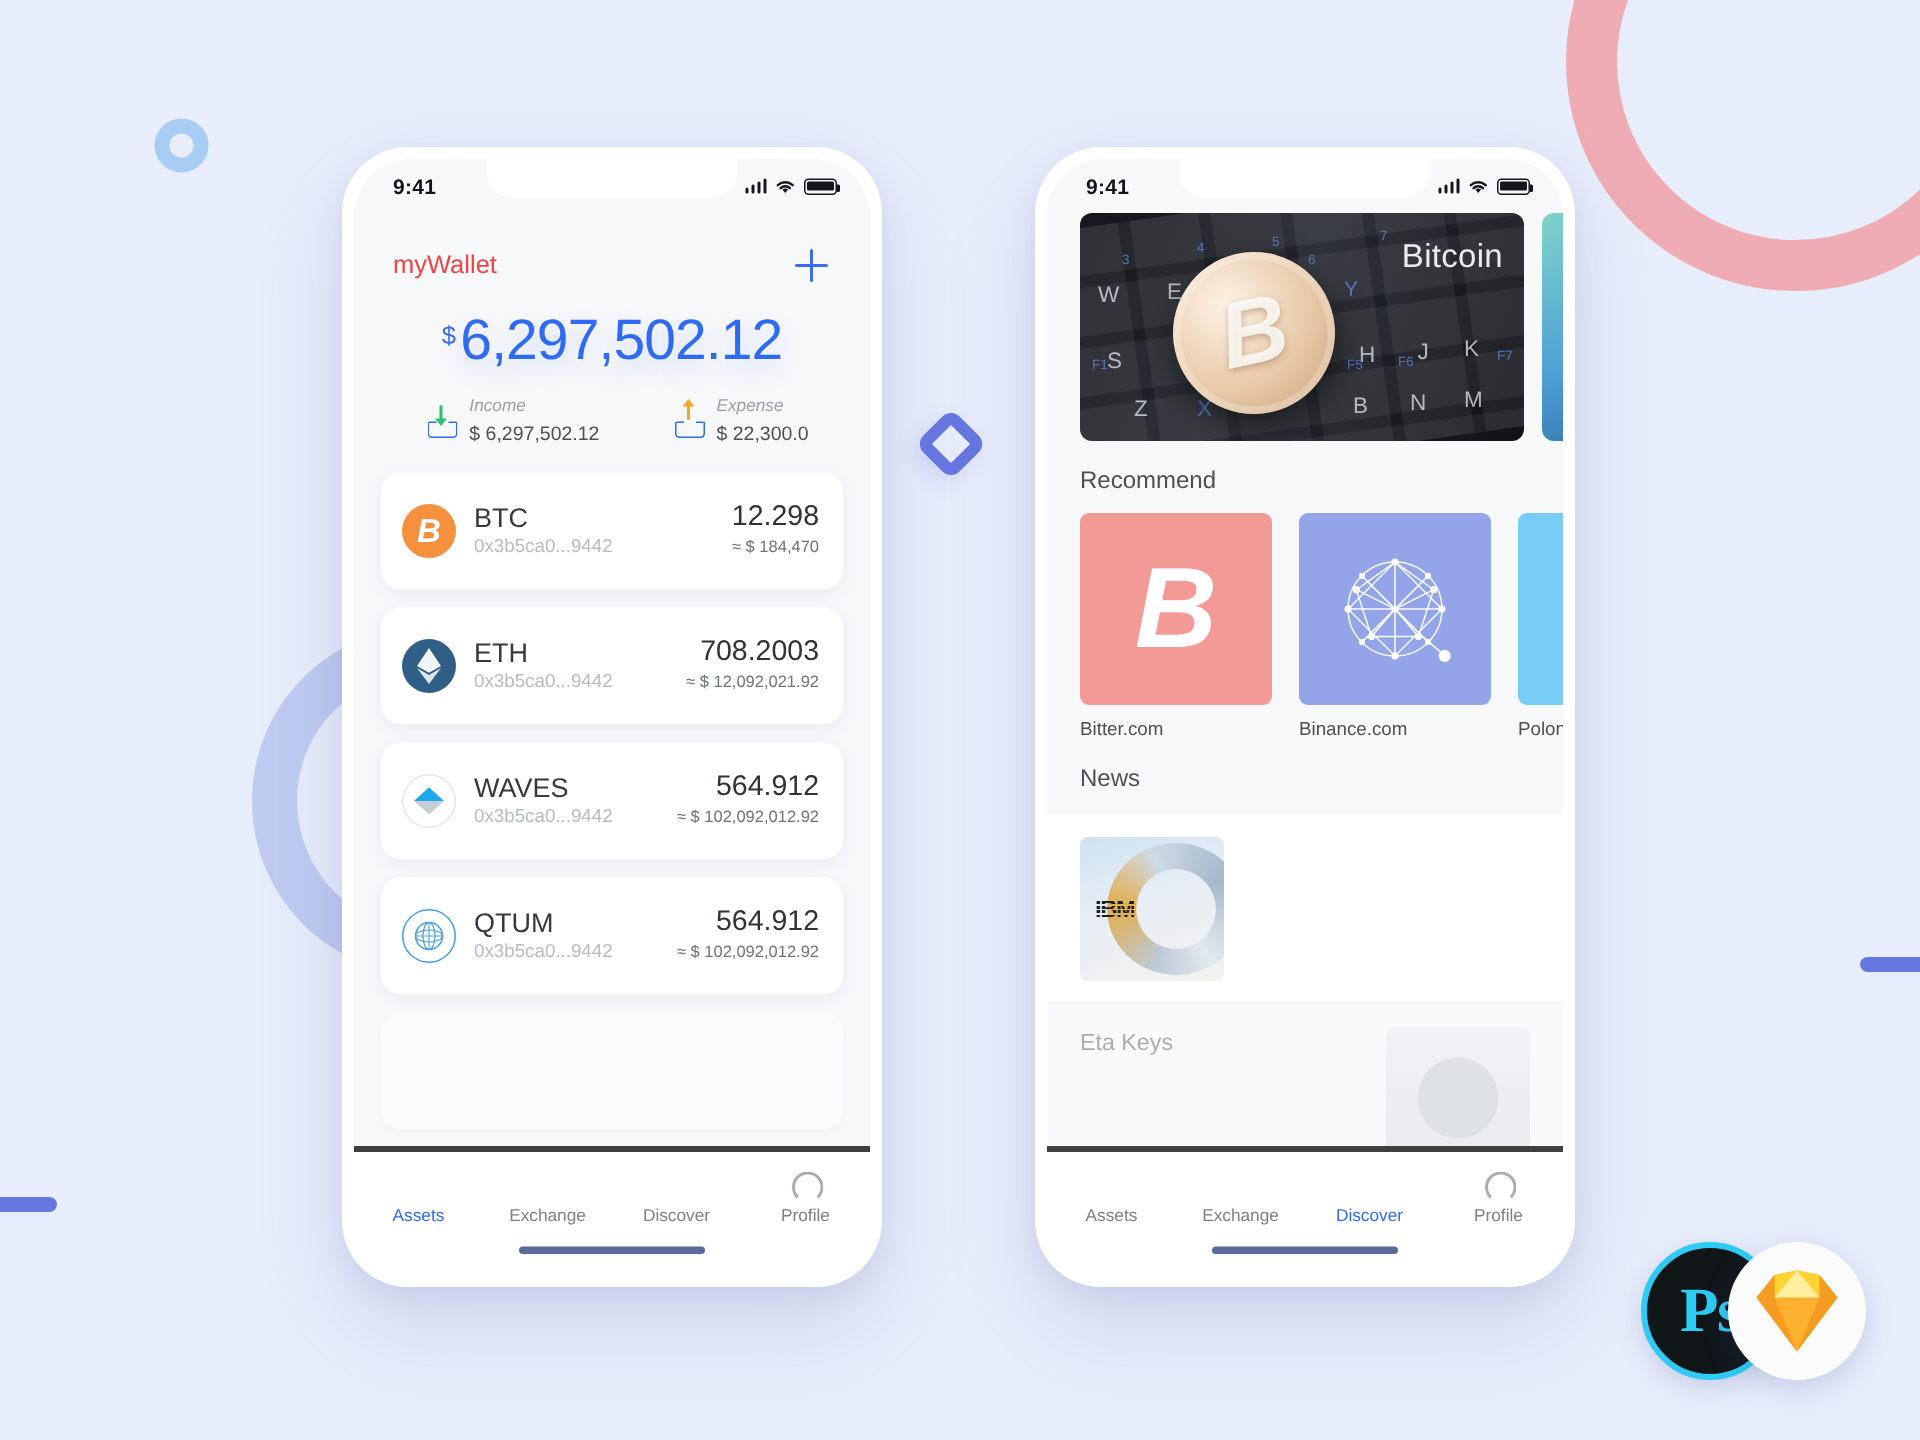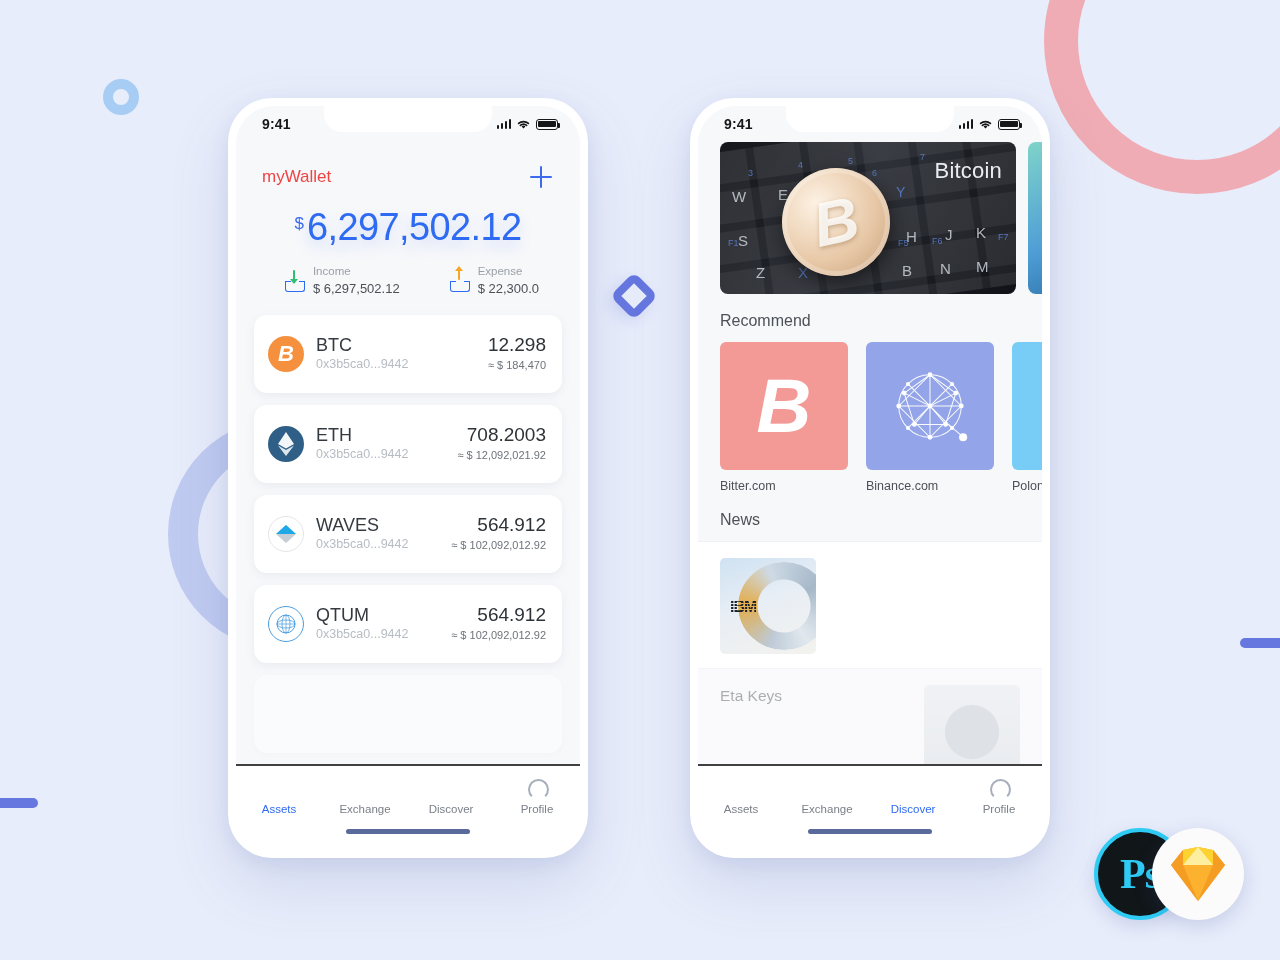--- a/index.html
+++ b/index.html
@@ -141,21 +141,21 @@
   .tray .arr { position: absolute; top: 0; left: 8.2px; width: 2px; height: 10px; border-radius: 1px; }
   .tray .arr::after {
     content: ""; position: absolute; left: -3px; width: 0; height: 0;
     border-left: 4px solid transparent; border-right: 4px solid transparent;
   }
   .io-in .arr { background: #2fbf71; }
   .io-in .arr::after { bottom: -4px; border-top: 5px solid #2fbf71; }
   .io-out .arr { background: #f5a623; }
   .io-out .arr::after { top: -4px; border-bottom: 5px solid #f5a623; }
   .io-text { text-align: left; line-height: 1.35; }
-  .io-label { font-size: 11.5px; color: #9aa0a8; }
+  .io-label { font-size: 11.5px; color: #9aa0a8; font-style: italic; }
   .io-val { font-size: 13px; color: #4c5157; }
 
   
   .asset-list {
     flex: 1 1 auto; padding: 8px 18px 0 18px; overflow: hidden;
     position: relative;
   }
   .asset-card {
     background: #ffffff; border-radius: 13px;
     box-shadow: 0 3px 10px rgba(100,115,160,.09);
@@ -177,21 +177,21 @@
   .asset-sym { font-size: 18px; color: #343a40; line-height: 1.2; }
   .asset-addr { font-size: 12.5px; color: #b6bcc4; line-height: 1.4; }
   .asset-right { text-align: right; }
   .asset-amt { font-size: 19px; color: #2e3338; line-height: 1.2; }
   .asset-fiat { font-size: 11px; color: #6d737b; line-height: 1.5; }
   .asset-card.ghost { opacity: .45; box-shadow: 0 2px 6px rgba(100,115,160,.06); }
 
   
   .tabbar {
     flex: 0 0 auto; height: 86px;
-    background: #fff; border-top: 2px solid #404040;
+    background: #fff; border-top: 4px solid #404040;
     display: flex; flex-direction: column; align-items: center;
     padding-top: 12px; position: relative; z-index: 5;
   }
   .tabs { display: flex; width: 100%; justify-content: space-around; }
   .tab { display: flex; flex-direction: column; align-items: center; gap: 5px; cursor: pointer; width: 74px; }
   .tab-label { font-size: 11.5px; color: #7b8189; }
   .tab.active .tab-label { color: #2f6bf2; }
   .tab-icon { width: 20px; height: 20px; position: relative; }
   
   .ic-assets { width: 18px; height: 18px; background: #a7aeba; border-radius: 5px; transform: rotate(45deg); margin-top:1px; }

